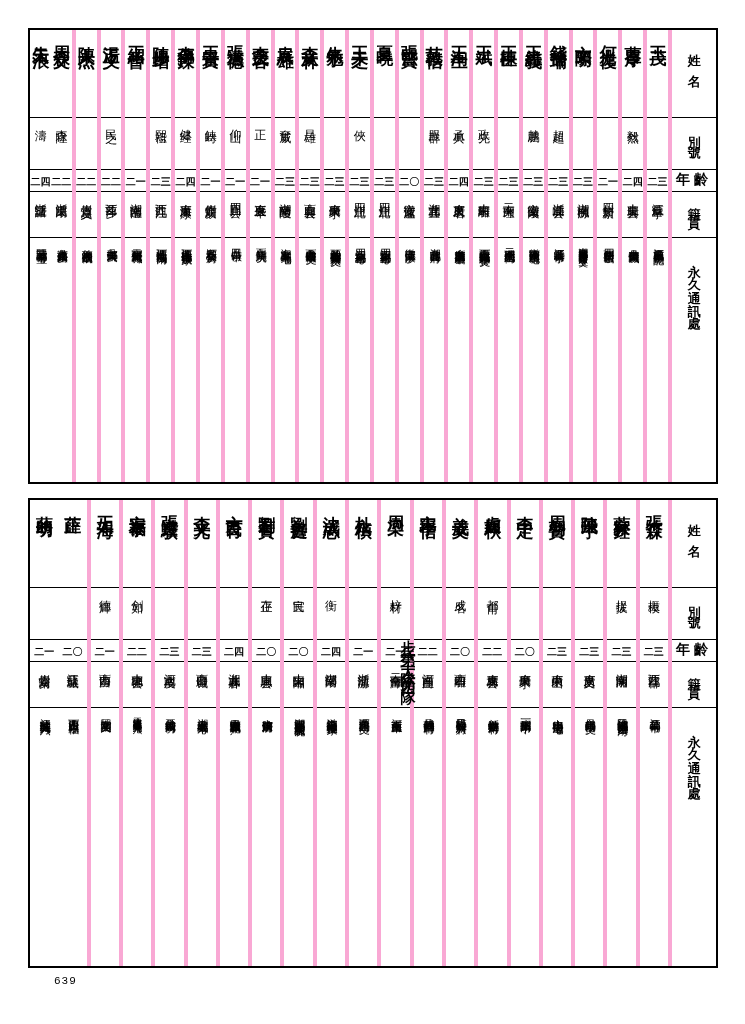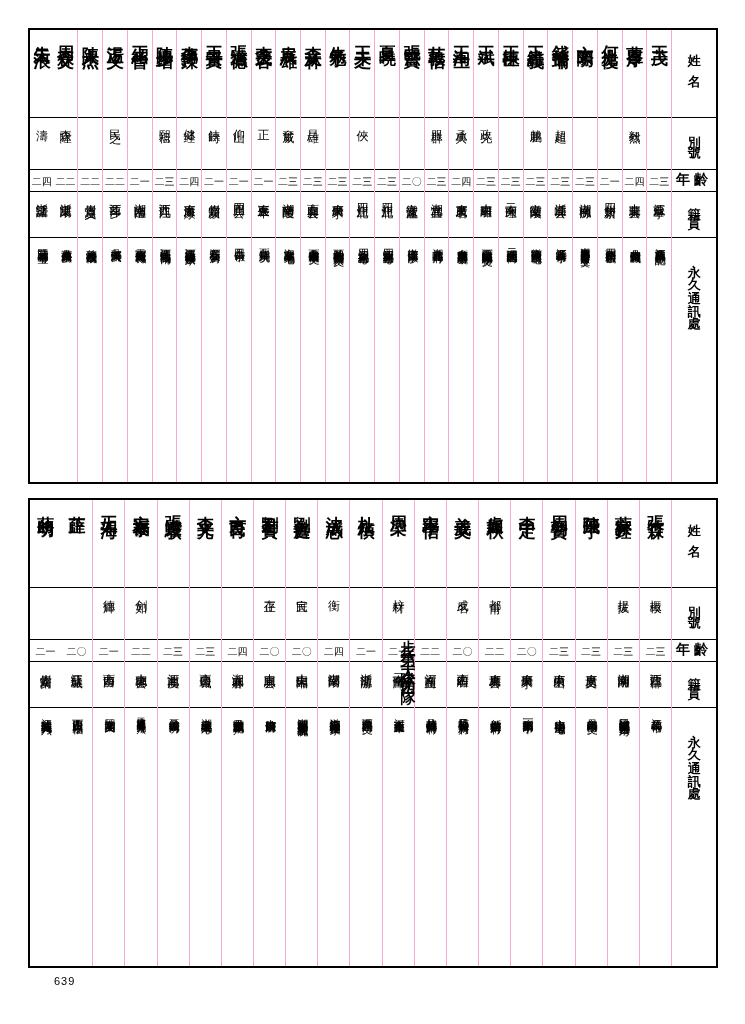--- a/index.html
+++ b/index.html
@@ -48,21 +48,21 @@
     width: 44px;
     flex: 0 0 44px;
     display: flex;
     flex-direction: column;
     box-sizing: border-box;
   }
   .data-col {
     flex: 1 1 0;
     display: flex;
     flex-direction: column;
-    border-right: 1px solid #f9a8d4;
+    border-right: 4px solid #f9a8d4;
     box-sizing: border-box;
     min-width: 0;
   }
   .data-col.last { border-right: none; }
 
   
   .r-name   { height: 88px; flex: 0 0 88px; border-bottom: 1px solid #000; }
   .r-alias  { height: 52px; flex: 0 0 52px; border-bottom: 1px solid #000; }
   .r-age    { height: 22px; flex: 0 0 22px; border-bottom: 1px solid #000; }
   .r-origin { height: 46px; flex: 0 0 46px; border-bottom: 1px solid #000; }
@@ -102,20 +102,21 @@
   .name-txt { font-size: 17px; font-weight: 700; letter-spacing: 3px; }
   .alias-txt { font-size: 12px; letter-spacing: 2px; }
   .age-txt {
     writing-mode: horizontal-tb;
     text-orientation: mixed;
     font-size: 10px;
     letter-spacing: 0px;
     line-height: 1.0;
     text-align: center;
     width: 100%;
+    font-weight: bold;
   }
   .origin-txt { font-size: 12px; letter-spacing: 1px; }
   .addr-txt { font-size: 11px; letter-spacing: 0.5px; line-height: 1.12; }
   .addr-txt.tiny { font-size: 9.5px; }
 
   .r-age .cell-inner {
     width: 100%;
     display: flex;
     align-items: center;
     justify-content: center;
@@ -133,21 +134,21 @@
     writing-mode: vertical-rl;
     text-orientation: upright;
     line-height: 1;
   }
 
   .page-number {
     position: absolute;
     left: 54px;
     top: 975px;
     font-size: 11px;
-    font-family: Liberation Sans, sans-serif;
+    font-family: Liberation Mono, monospace;
     letter-spacing: 1px;
   }
 </style>
 </head>
 <body>
 
 <div class="page">
 
   <div class="block" id="block-top">
     <div class="grid" id="grid-top">

